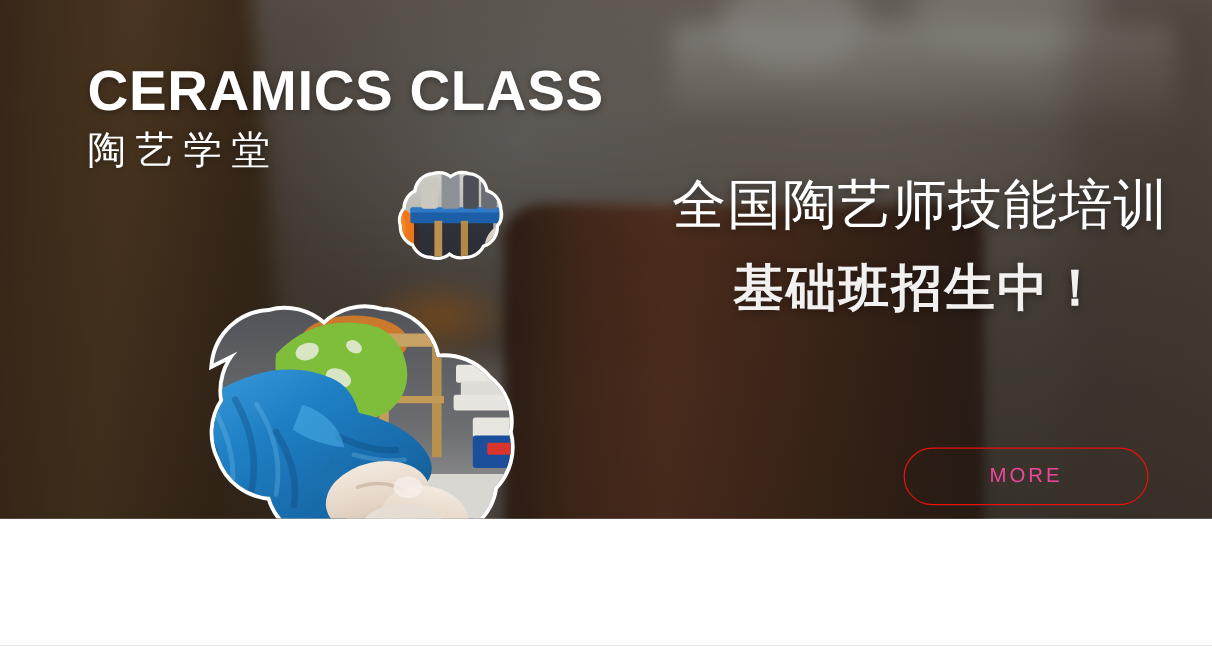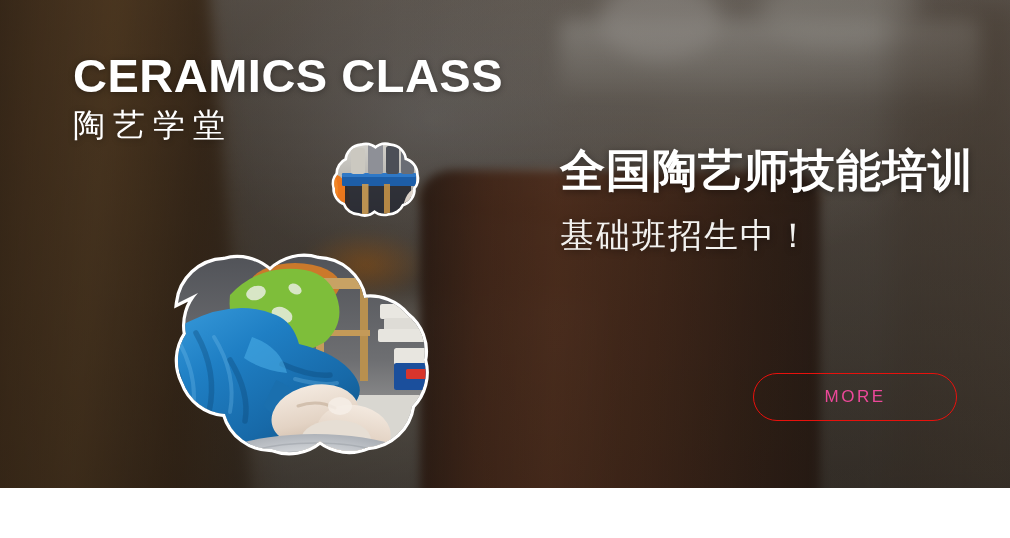--- a/index.html
+++ b/index.html
@@ -1,21 +1,21 @@
 <!DOCTYPE html>
 <html><head>
 <meta charset="utf-8">
 <style>
   * { margin:0; padding:0; box-sizing:border-box; }
   html, body { width:1010px; height:538px; background:#ffffff; }
   body { font-family:"Liberation Sans", sans-serif; overflow:hidden; }
 
   #banner {
     position:relative;
-    width:1010px; height:488px;
+    width:1010px; height:432px;
     background:#ffffff;
     overflow:hidden;
   }
 
   
   #bg {
     position:absolute; left:0; top:0; width:1010px; height:495px;
     overflow:hidden;
     background:#6a6158;
   }
@@ -143,28 +143,28 @@
     padding:5px 16px 7px 16px;
     background:#f40d09;
     color:#ffffff;
     font-size:28px; font-weight:bold; letter-spacing:2px;
     line-height:1.25; white-space:nowrap;
     box-shadow:3px 3px 0 rgba(0,0,0,.22);
   }
   #headline {
     margin-top:36px;
     text-align:center;
-    font-size:45px; font-weight:bold; color:#ffffff;
+    font-size:45px; font-weight:normal; color:#ffffff;
     letter-spacing:1px; line-height:1.1; white-space:nowrap;
     text-shadow:0 2px 7px rgba(0,0,0,.42);
   }
   #subhead {
     margin-top:21px;
-    text-align:left;
-    font-size:34px; font-weight:400; color:#f2f1ef;
+    text-align:center;
+    font-size:42px; font-weight:700; color:#f2f1ef;
     letter-spacing:2px; line-height:1.1; white-space:nowrap;
     text-shadow:0 2px 7px rgba(0,0,0,.42);
   }
   #more-button {
     position:absolute; left:193px; top:263px;
     width:204px; height:48px;
     border:1.6px solid #e8110c;
     border-radius:26px;
     background:transparent;
     color:#ec4899;

